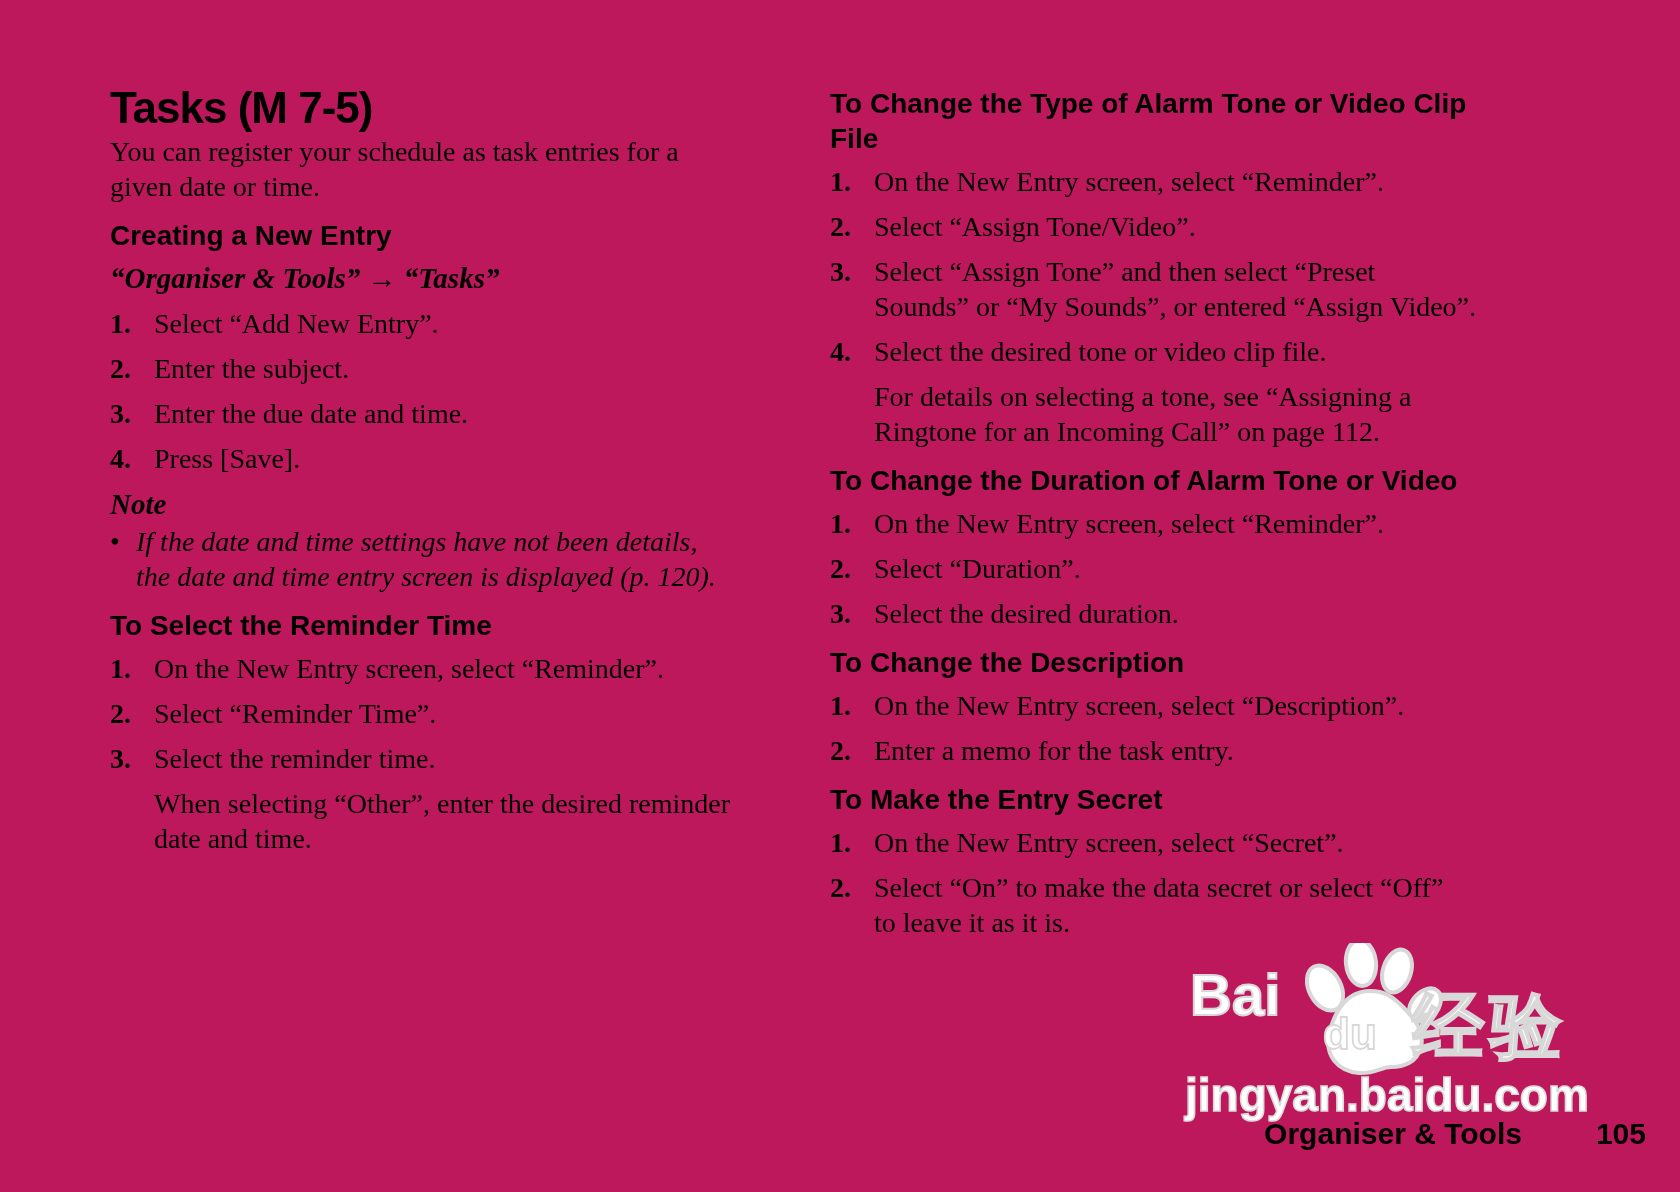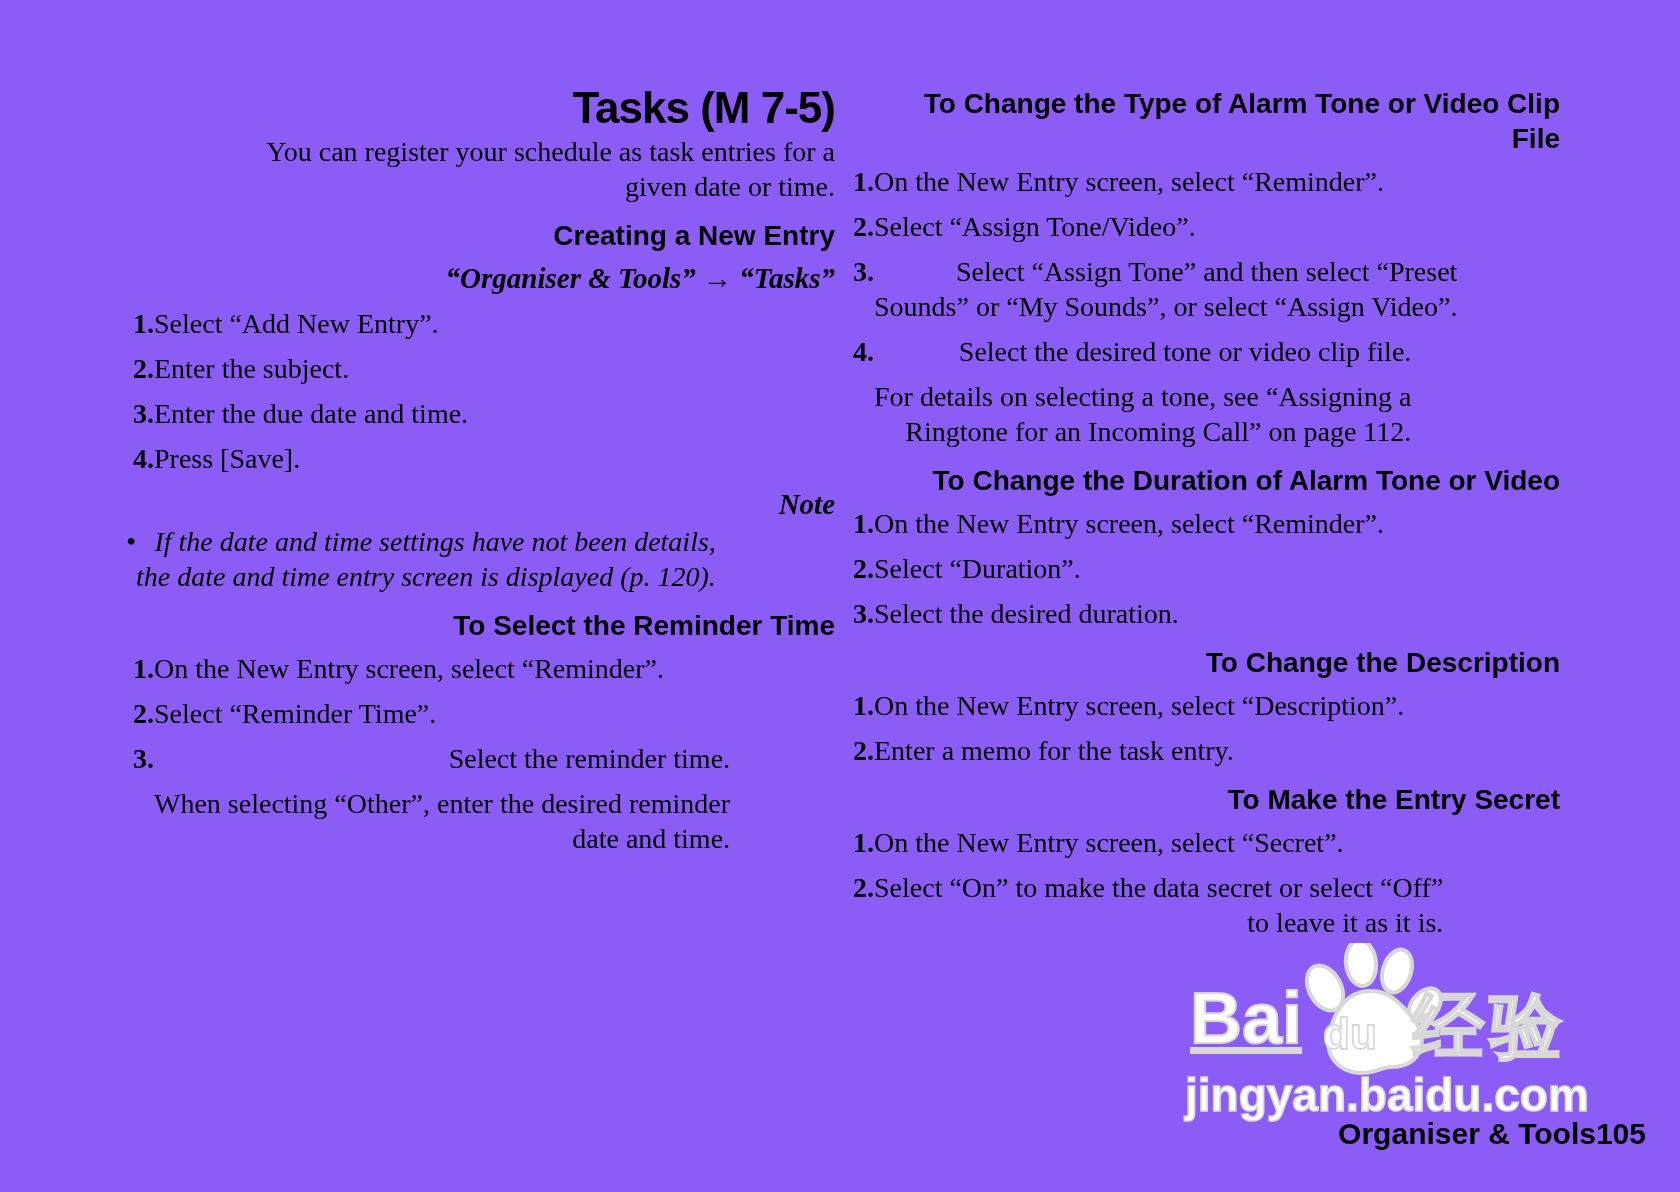--- a/index.html
+++ b/index.html
@@ -1,21 +1,20 @@
 <!DOCTYPE html>
 <html><head>
 <meta charset="utf-8">
 <style>
   * { margin:0; padding:0; box-sizing:border-box; }
   html,body { background:#ffffff; }
   .page {
-    position:relative; width:1680px; height:1192px; background:#8b5cf6;
+    position:relative; width:1680px; height:1192px; background:#be185d;
     overflow:hidden; color:#000;
     font-family:"Liberation Serif", serif;
-    text-align:right;
   }
   .col { position:absolute; top:86px; }
   .col-left  { left:110px; width:725px; }
   .col-right { left:830px; width:730px; }
 
   .doc-title {
     font-family:"Liberation Sans", sans-serif; font-weight:bold;
     font-size:44px; line-height:44px; letter-spacing:-1px; margin-bottom:4px;
     white-space:nowrap;
   }
@@ -44,28 +43,28 @@
   }
   .note-item { display:flex; }
   .note-item .bullet { flex:0 0 26px; width:26px; font-size:28px; line-height:35px; }
   .note-item .line { font-style:italic; }
 
   .footer {
     position:absolute; top:1118px; right:34px;
     font-family:"Liberation Sans", sans-serif; font-weight:bold;
     font-size:30px; line-height:32px; display:flex; align-items:baseline;
   }
-  .footer .section { }
+  .footer .section { margin-right:74px; }
 
   .watermark { position:absolute; left:1185px; top:938px; width:380px; height:185px; }
   .wm-text {
     position:absolute; font-family:"Liberation Sans", sans-serif; font-weight:bold;
     color:#ffffff; -webkit-text-stroke:2px #d8d8d8; white-space:nowrap;
   }
-  .wm-bai { left:5px;  top:44px;  font-size:72px; line-height:1;text-decoration:underline; }
+  .wm-bai { left:5px;  top:28px;  font-size:58px; line-height:1; }
   .wm-du  { left:138px; top:74px; font-size:44px; line-height:1; -webkit-text-stroke:1.8px #d8d8d8; }
   .wm-cn  { left:227px; top:52px; font-size:72px; line-height:1; letter-spacing:6px; }
   .wm-url { left:0;   top:134px; font-size:46px; line-height:1; -webkit-text-stroke:1.6px #dadada; }
   .wm-paw { position:absolute; left:110px; top:5px; }
 </style>
 </head>
 <body>
 
 <div class="page">
 
@@ -161,21 +160,21 @@
     <div class="step">
       <span class="num">2.</span>
       <div class="step-body">
           <div class="line">Select “Assign Tone/Video”.</div>
         </div>
     </div>
     <div class="step">
       <span class="num">3.</span>
       <div class="step-body">
         <div class="line">Select “Assign Tone” and then select “Preset</div>
-        <div class="line">Sounds” or “My Sounds”, or select “Assign Video”.</div>
+        <div class="line">Sounds” or “My Sounds”, or entered “Assign Video”.</div>
       </div>
     </div>
     <div class="step">
       <span class="num">4.</span>
       <div class="step-body">
         <div class="line">Select the desired tone or video clip file.</div>
         <div class="continuation">
           <div class="line">For details on selecting a tone, see “Assigning a</div>
           <div class="line">Ringtone for an Incoming Call” on page 112.</div>
         </div>

